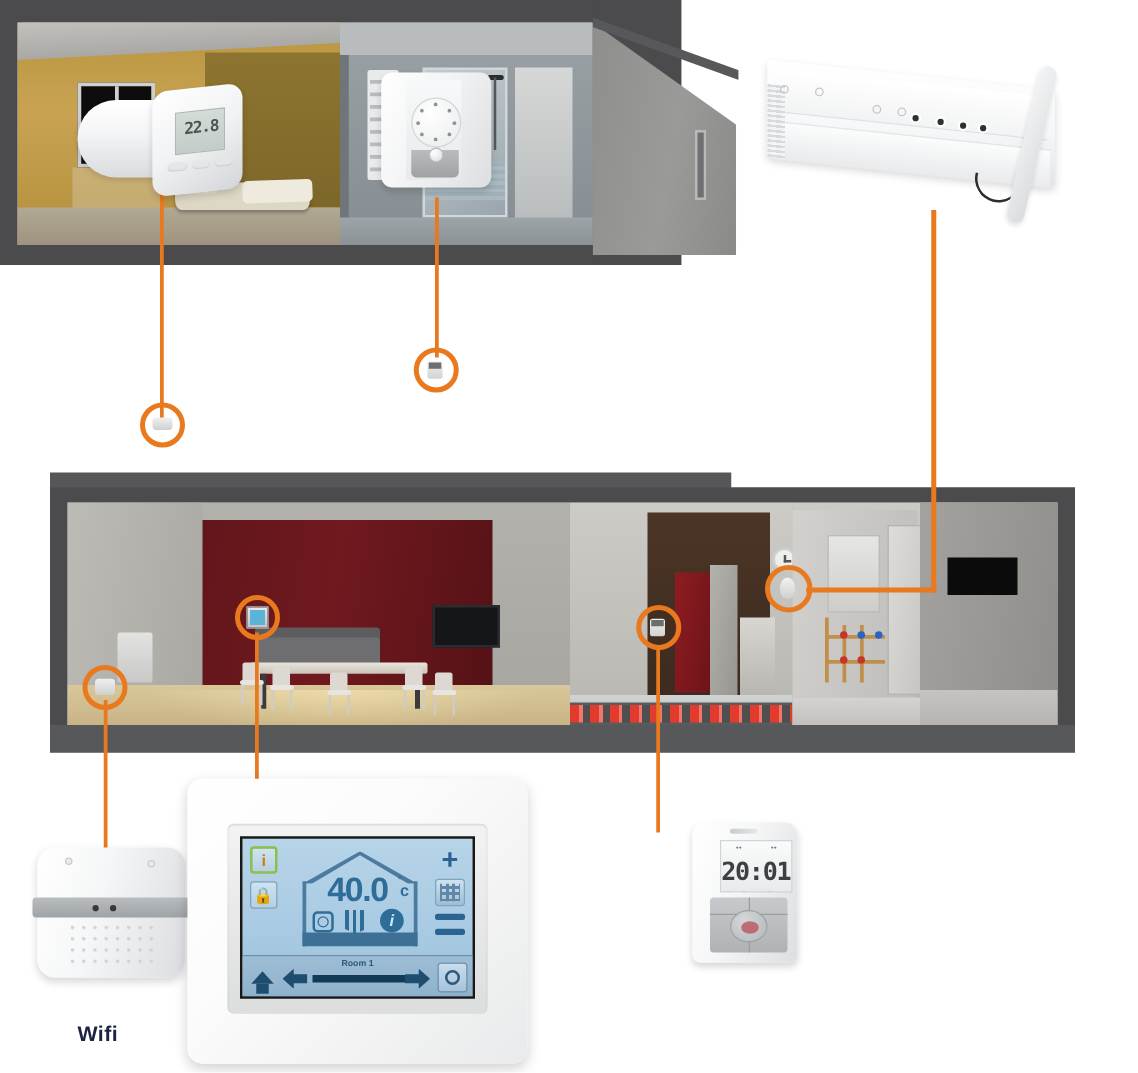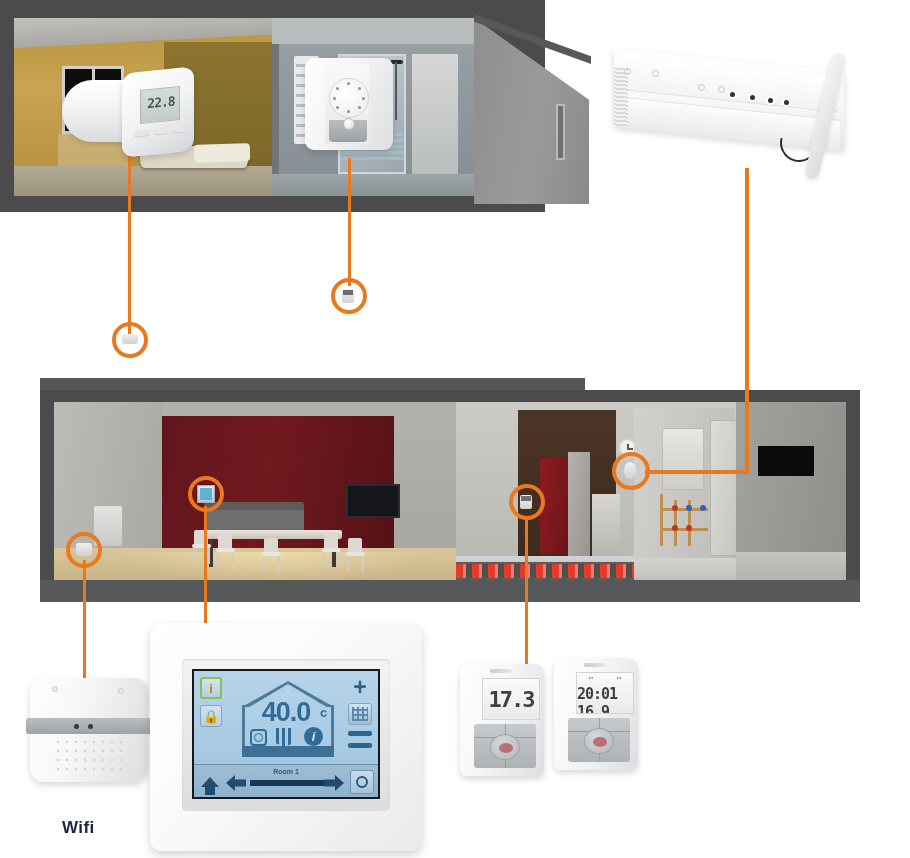--- a/index.html
+++ b/index.html
@@ -329,21 +329,21 @@
       background:linear-gradient(108deg,#ffffff 0%,#f6f7f8 40%,#dcdee1 100%);
       border-radius:10px 10px 6px 6px;box-shadow:0 3px 6px rgba(0,0,0,.16);}
   .dstat .lcd{position:absolute;left:22px;top:14px;width:58px;height:42px;
       background:linear-gradient(180deg,#fafbfb,#e8eaeb);border:1px solid #d2d4d6;
       box-sizing:border-box;overflow:hidden;}
   .dstat .lcd .big{position:absolute;left:0;top:8px;width:100%;text-align:center;
       font-family:"DejaVu Sans Mono",monospace;font-weight:bold;font-size:22px;
       color:#3c4042;letter-spacing:-2px;}
   .dstat .lcd .row2{position:absolute;left:0;top:12px;width:100%;
       display:flex;justify-content:space-between;
-      font-family:"DejaVu Sans Mono",monospace;font-weight:bold;font-size:15px;
+      font-family:"DejaVu Sans Mono",monospace;font-weight:bold;font-size:20px;
       color:#3c4042;letter-spacing:-1px;flex-direction:column;}
   .dstat .lcd .tiny{position:absolute;left:0;top:2px;width:100%;
       display:flex;justify-content:space-around;font-size:4px;color:#7b7f82;}
   .dstat .keys{position:absolute;left:14px;top:60px;width:62px;height:44px;
       background:linear-gradient(180deg,#c7cacc,#aeb2b5);border-radius:3px;}
   .dstat .kdiv-v{position:absolute;left:31px;top:0;width:1px;height:44px;background:#9a9ea1;}
   .dstat .kdiv-h{position:absolute;left:0;top:13px;width:62px;height:1px;background:#9a9ea1;}
   .dstat .okdial{position:absolute;left:16px;top:10px;width:30px;height:26px;
       border-radius:50%;background:radial-gradient(circle at 38% 32%,#d5d8da,#b3b7ba);
       border:1px solid #9fa3a6;box-sizing:border-box;}
@@ -656,33 +656,20 @@
       <div id="scr-right"></div>
       <div id="scr-settings">
         <div id="scr-settings-g"></div>
       </div>
 
     </div>
   </div>
 
   <div class="device" id="stats">
 
-    <div class="dstat" style="left:0;top:6px;">
-      <div class="topled"></div>
-      <div class="lcd">
-        <div class="big">17.3</div>
-      </div>
-      <div class="keys">
-        <div class="kdiv-v"></div>
-          <div class="kdiv-h"></div>
-        <div class="okdial">
-          <div class="okdot"></div>
-        </div>
-      </div>
-    </div>
 
     <div class="dstat" style="left:94px;top:0;">
       <div class="topled"></div>
       <div class="lcd">
         <div class="tiny">
           <span>●●</span>
             <span>●●</span>
         </div>
         <div class="row2">
           <span>20:01</span>

